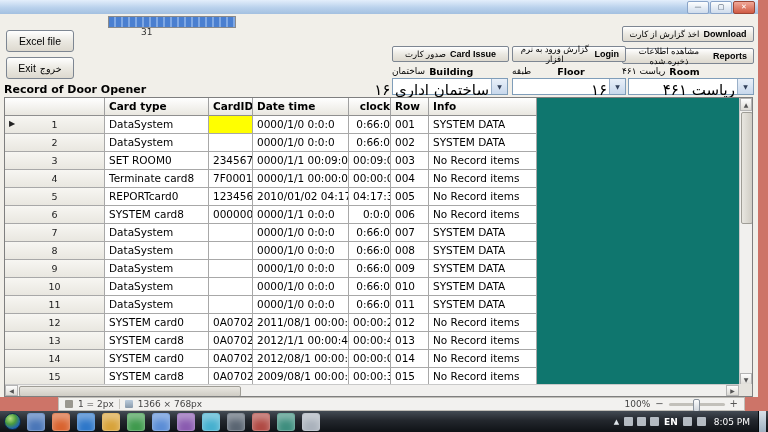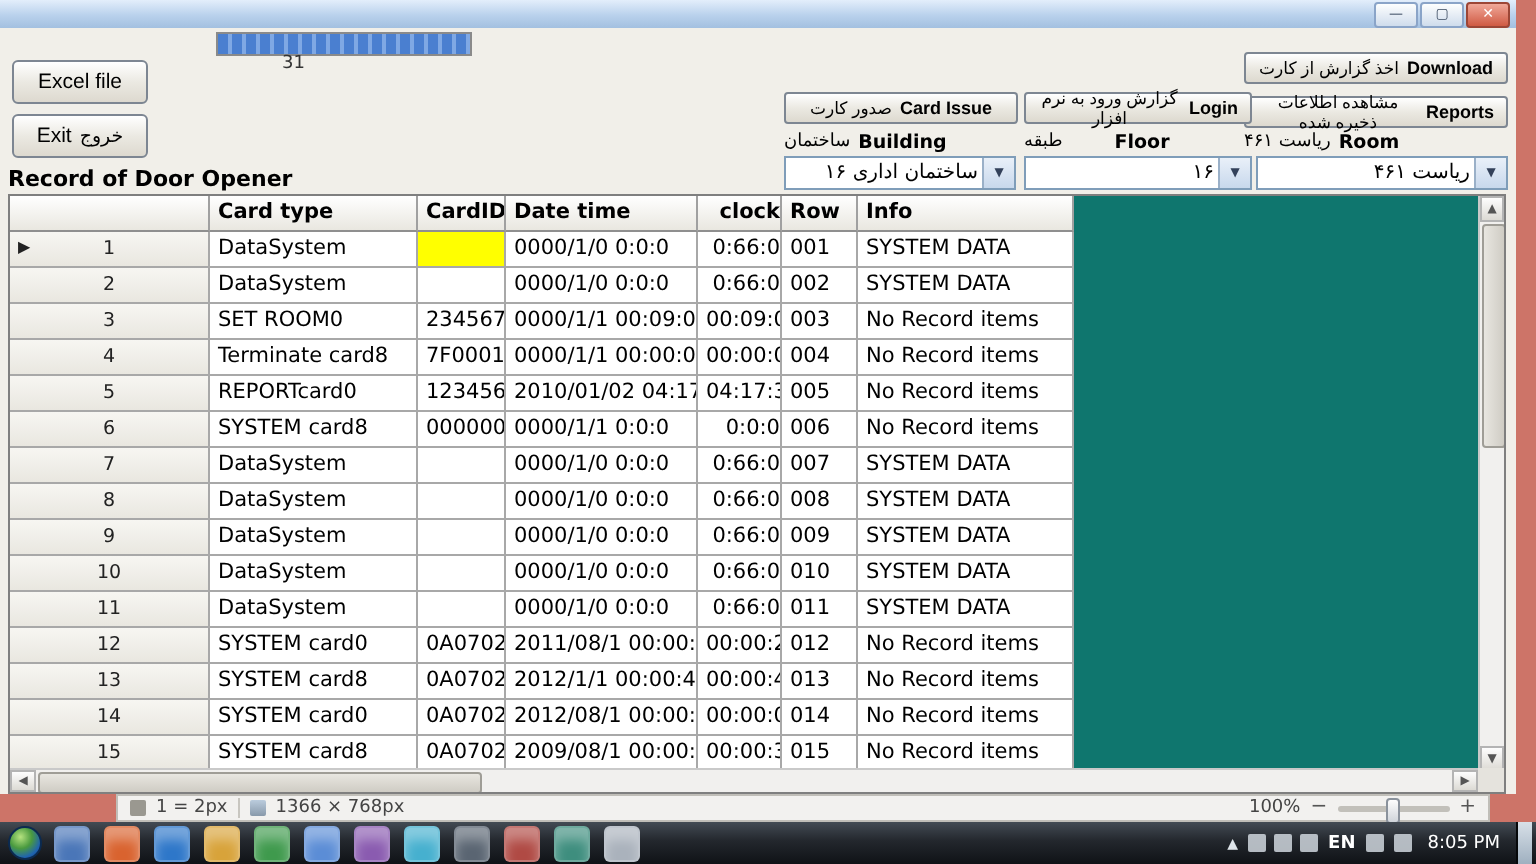--- a/index.html
+++ b/index.html
@@ -41,21 +41,21 @@
   .fieldlabel .en{font-weight:bold;}
   .fieldlabel .fa{font-size:9px;}
   .fieldlabel.building{left:392px;width:117px;}
   .fieldlabel.floor{left:512px;width:114px;gap:26px;}
   .fieldlabel.room{left:622px;width:132px;}
 
   .combo{position:absolute;top:64px;height:17px;background:#fff;border:1px solid #7f9db9;box-sizing:border-box;}
   .combo.building{left:392px;width:116px;}
   .combo.floor{left:512px;width:114px;}
   .combo.room{left:628px;width:126px;}
-  .combo-text{position:absolute;right:18px;top:2px;font-size:10px;direction:rtl;white-space:nowrap;text-align:right;}
+  .combo-text{position:absolute;right:18px;top:2px;font-size:15px;direction:rtl;white-space:nowrap;text-align:right;}
   .combo-btn{position:absolute;right:0;top:0;width:15px;height:15px;
     background:linear-gradient(#e9f0f9,#c8d8ec);border-left:1px solid #9ab0c8;
     font-size:6px;line-height:15px;text-align:center;color:#33415a;}
 
   .grid-title{position:absolute;left:4px;top:69px;font-size:11px;font-weight:bold;color:#000;}
 
   
   .grid{position:absolute;left:4px;top:83px;width:749px;height:300px;background:#0f766e;
     border:1px solid #7f7f7f;box-sizing:border-box;overflow:hidden;}
   .g-head{position:absolute;left:0;top:0;height:18px;display:flex;}

